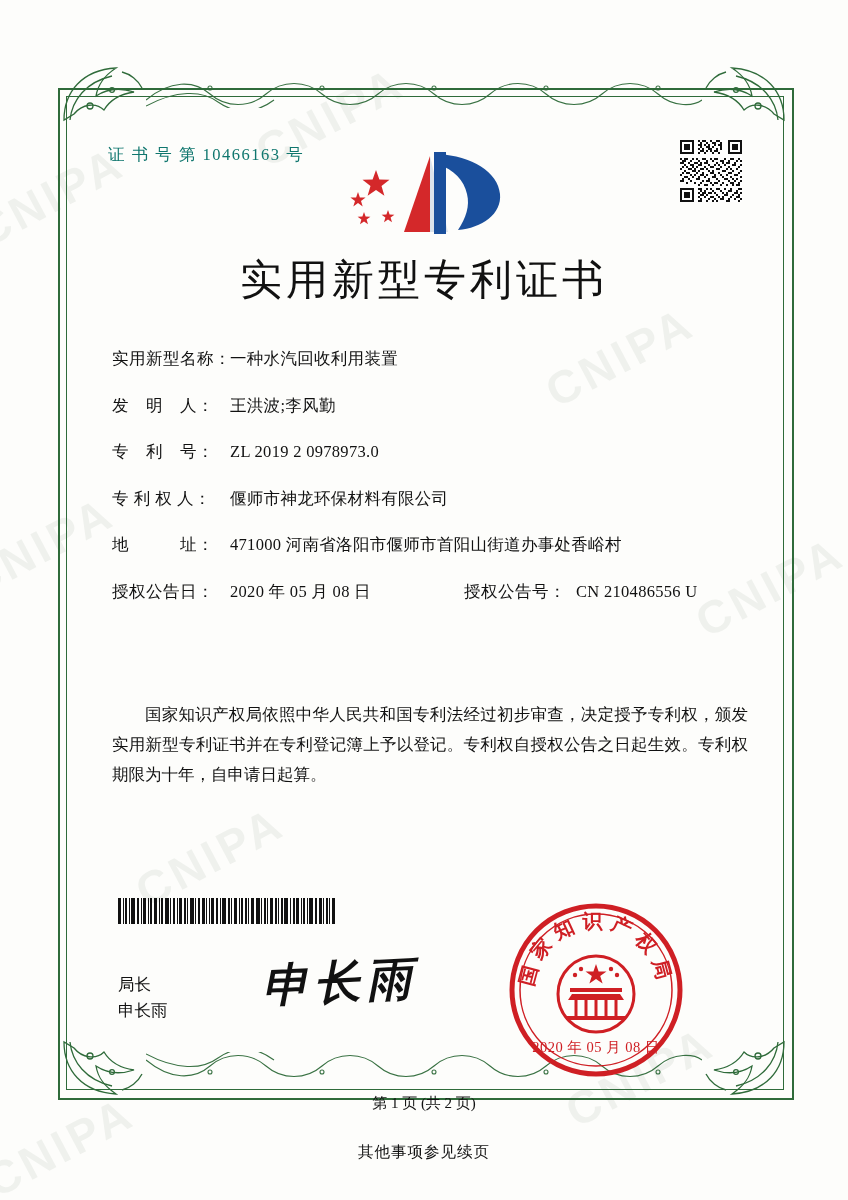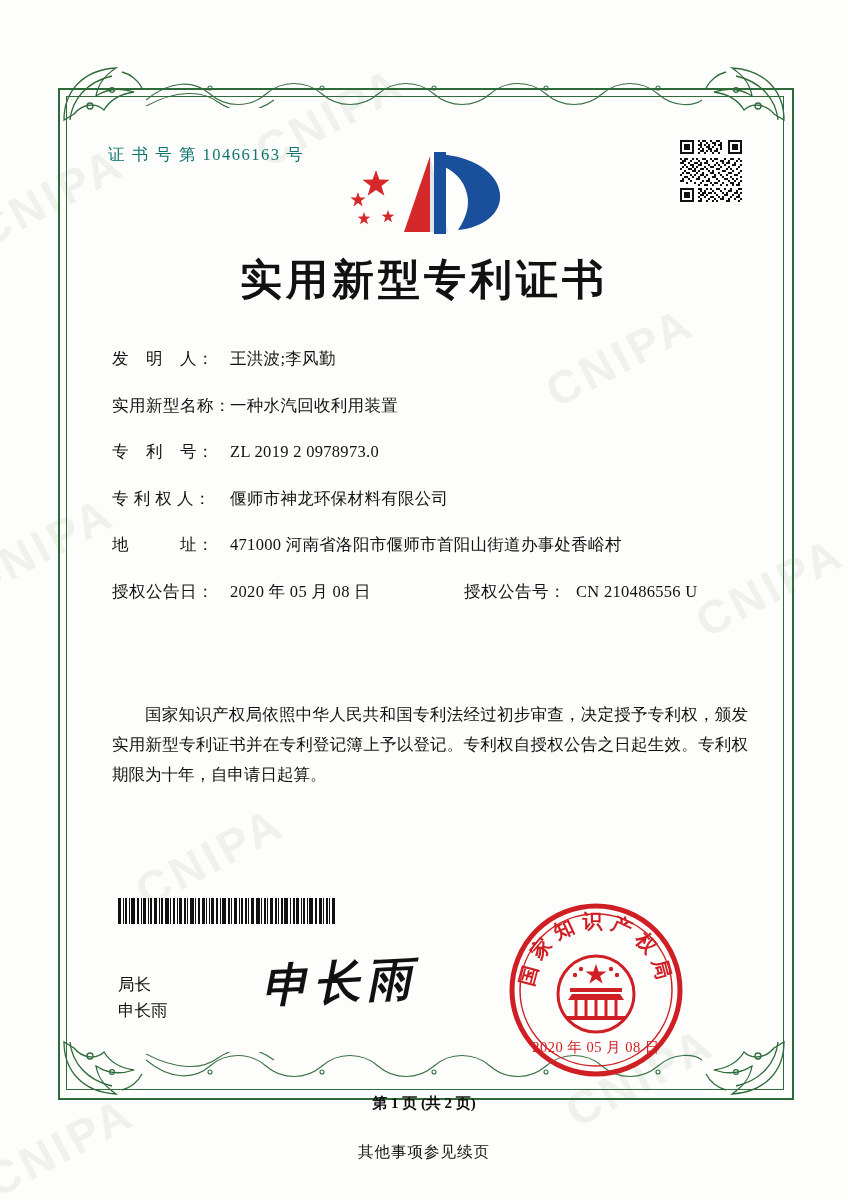--- a/index.html
+++ b/index.html
@@ -115,21 +115,21 @@
     align-items: center;
   }
   .logo svg { display: block; }
 
   .doc-title {
     position: absolute;
     left: 0; right: 0;
     top: 252px;
     text-align: center;
     font-size: 42px;
-    font-weight: 700;
+    font-weight: 400;
     letter-spacing: 4px;
     color: #111;
     font-family: "DejaVu Serif", "Liberation Serif", serif;
   }
 
   
   .fields {
     position: absolute;
     left: 112px;
     top: 348px;
@@ -236,21 +236,20 @@
   }
 
   
   .page-number {
     position: absolute;
     left: 0; right: 0;
     top: 1094px;
     text-align: center;
     font-size: 15px;
     color: #111;
-    font-weight: bold;
   }
   .footer-note {
     position: absolute;
     left: 0; right: 0;
     top: 1142px;
     text-align: center;
     font-size: 15.5px;
     color: #111;
     letter-spacing: 1px;
   }
@@ -566,26 +565,26 @@
           <polygon points="38,64 39.6,68.6 44.4,68.7 40.6,71.6 42,76.3 38,73.4 34,76.3 35.4,71.6 31.6,68.7 36.4,68.6"></polygon>
           <polygon points="62,62 63.6,66.6 68.4,66.7 64.6,69.6 66,74.3 62,71.4 58,74.3 59.4,69.6 55.6,66.7 60.4,66.6"></polygon>
         </g>
       </svg>
     </div>
 
     <div class="doc-title">实用新型专利证书</div>
 
     <div class="fields">
       <div class="field-row">
+        <div class="field-label">实用新型名称：</div>
+        <div class="field-value">一种水汽回收利用装置</div>
+      </div>
+      <div class="field-row">
         <div class="field-label">发　明　人：</div>
         <div class="field-value">王洪波;李风勤</div>
-      </div>
-      <div class="field-row">
-        <div class="field-label">实用新型名称：</div>
-        <div class="field-value">一种水汽回收利用装置</div>
       </div>
       <div class="field-row">
         <div class="field-label">专　利　号：</div>
         <div class="field-value">ZL 2019 2 0978973.0</div>
       </div>
       <div class="field-row">
         <div class="field-label">专 利 权 人：</div>
         <div class="field-value">偃师市神龙环保材料有限公司</div>
       </div>
       <div class="field-row">

